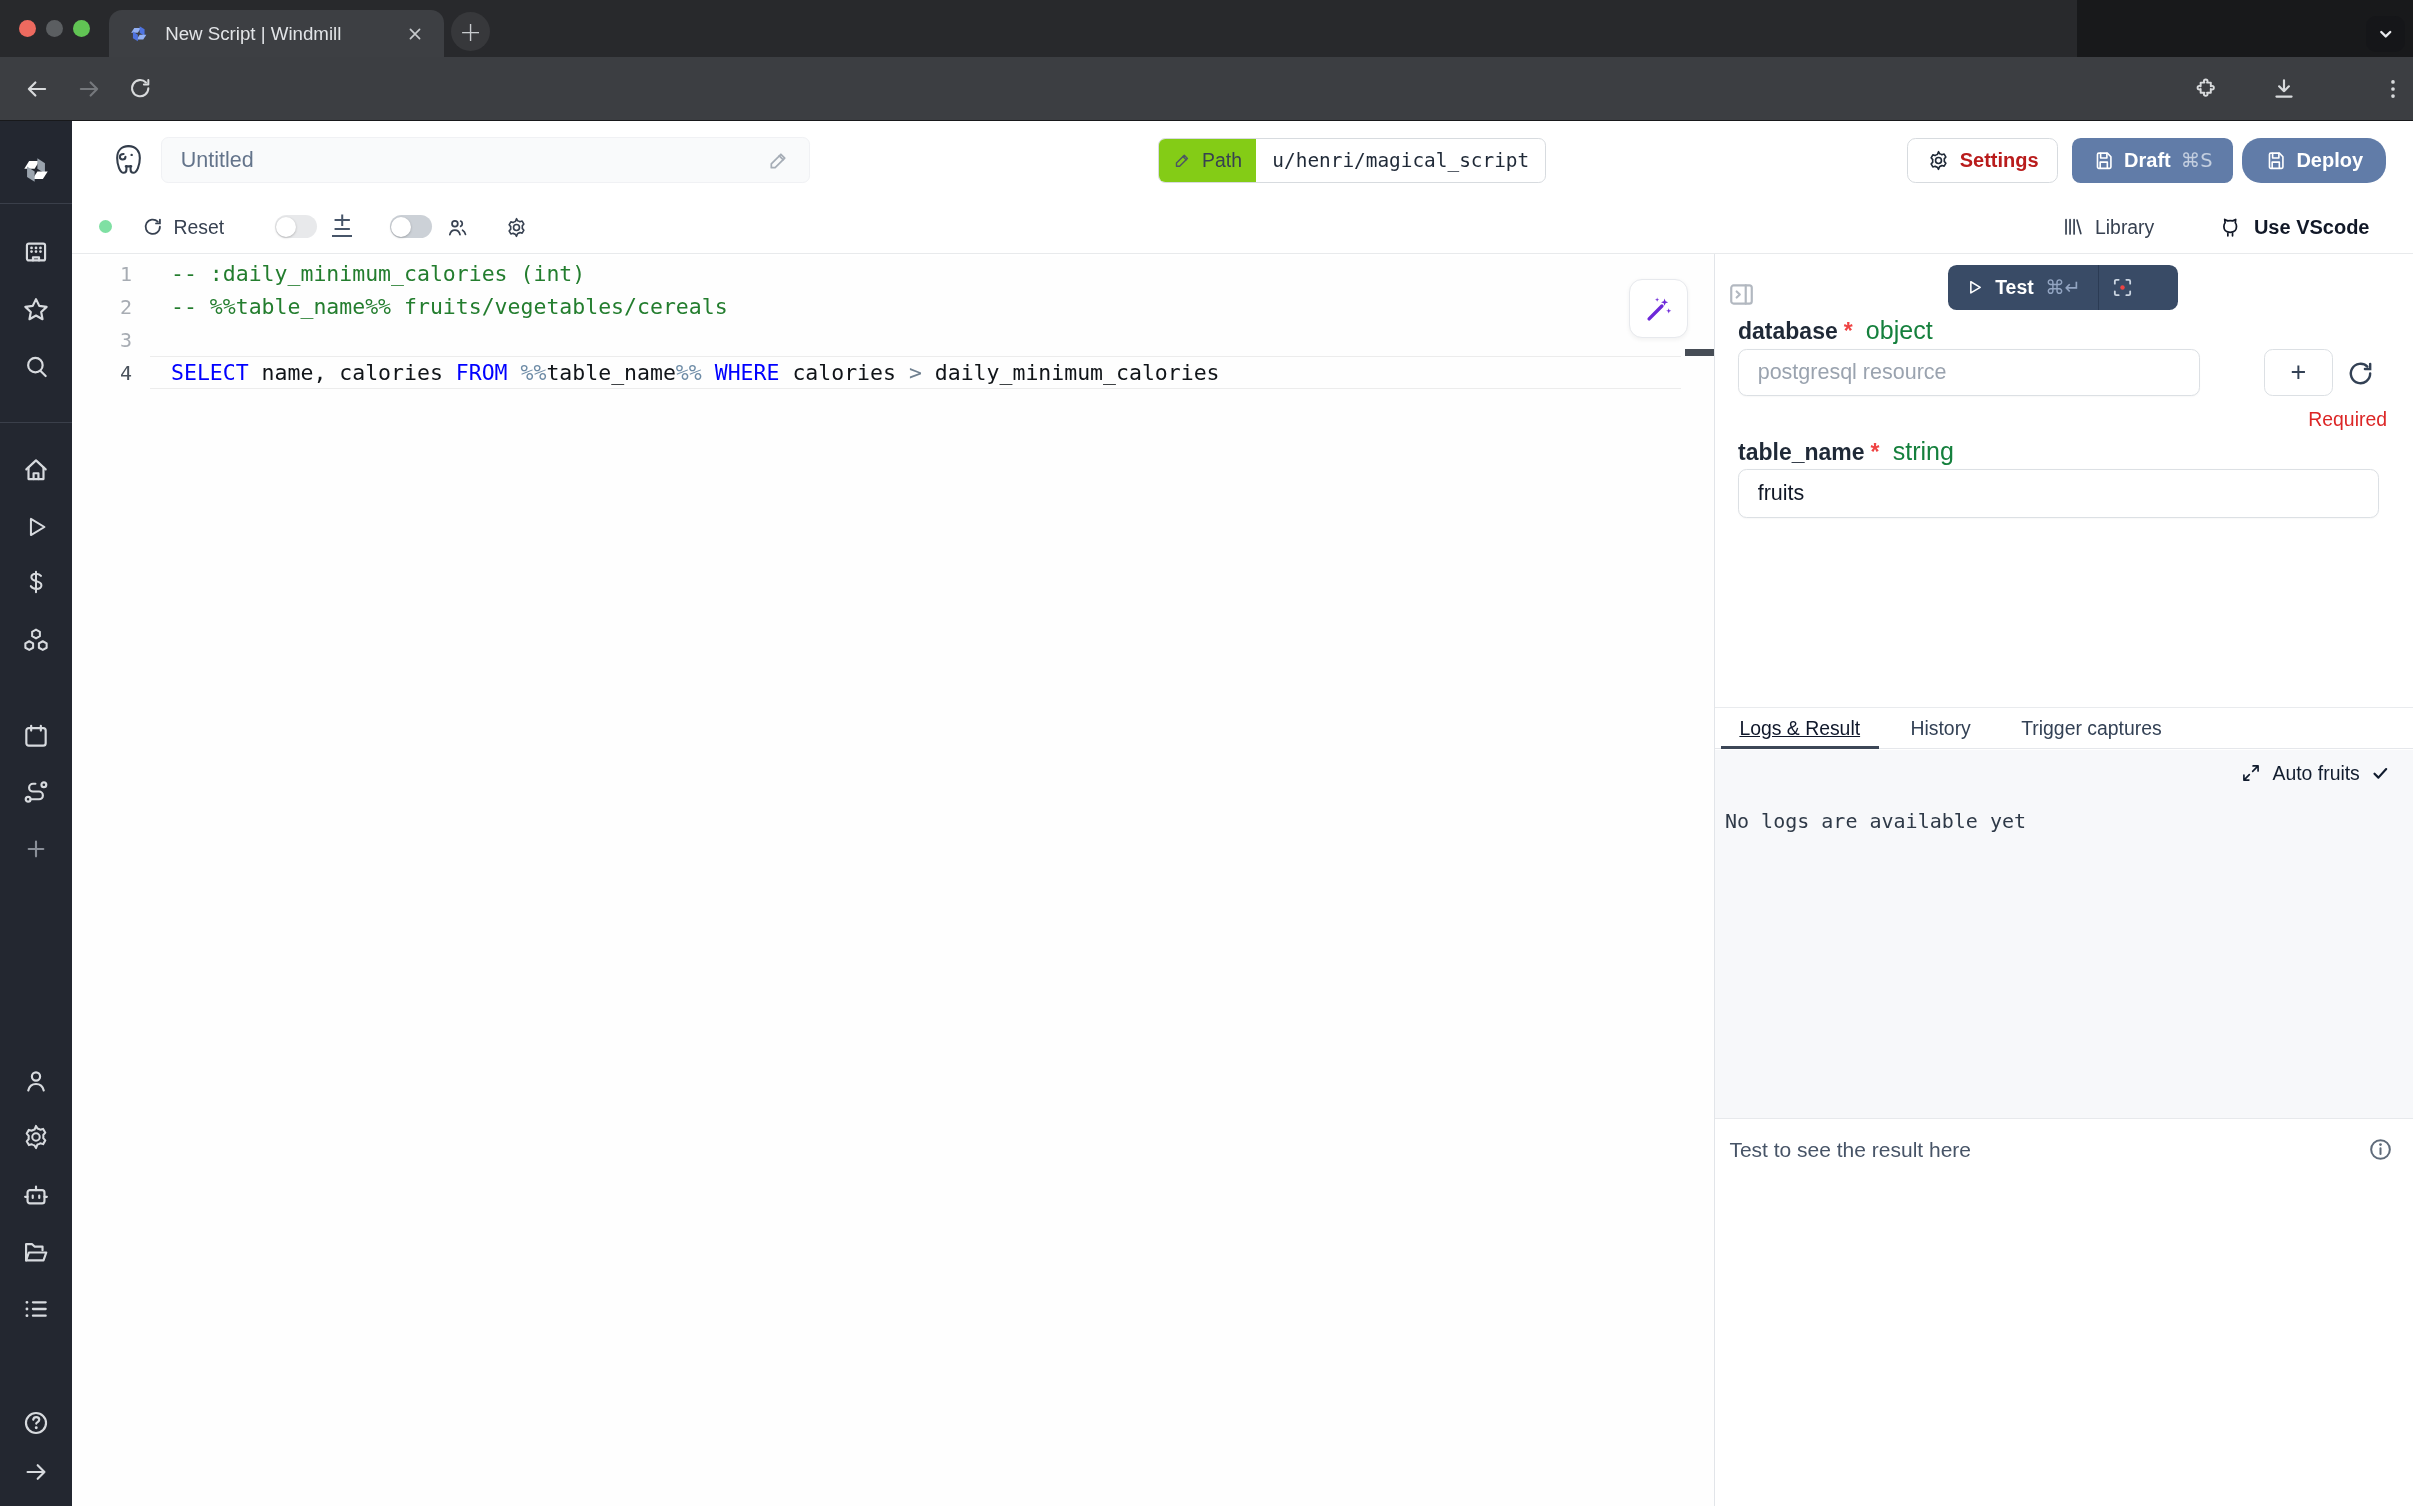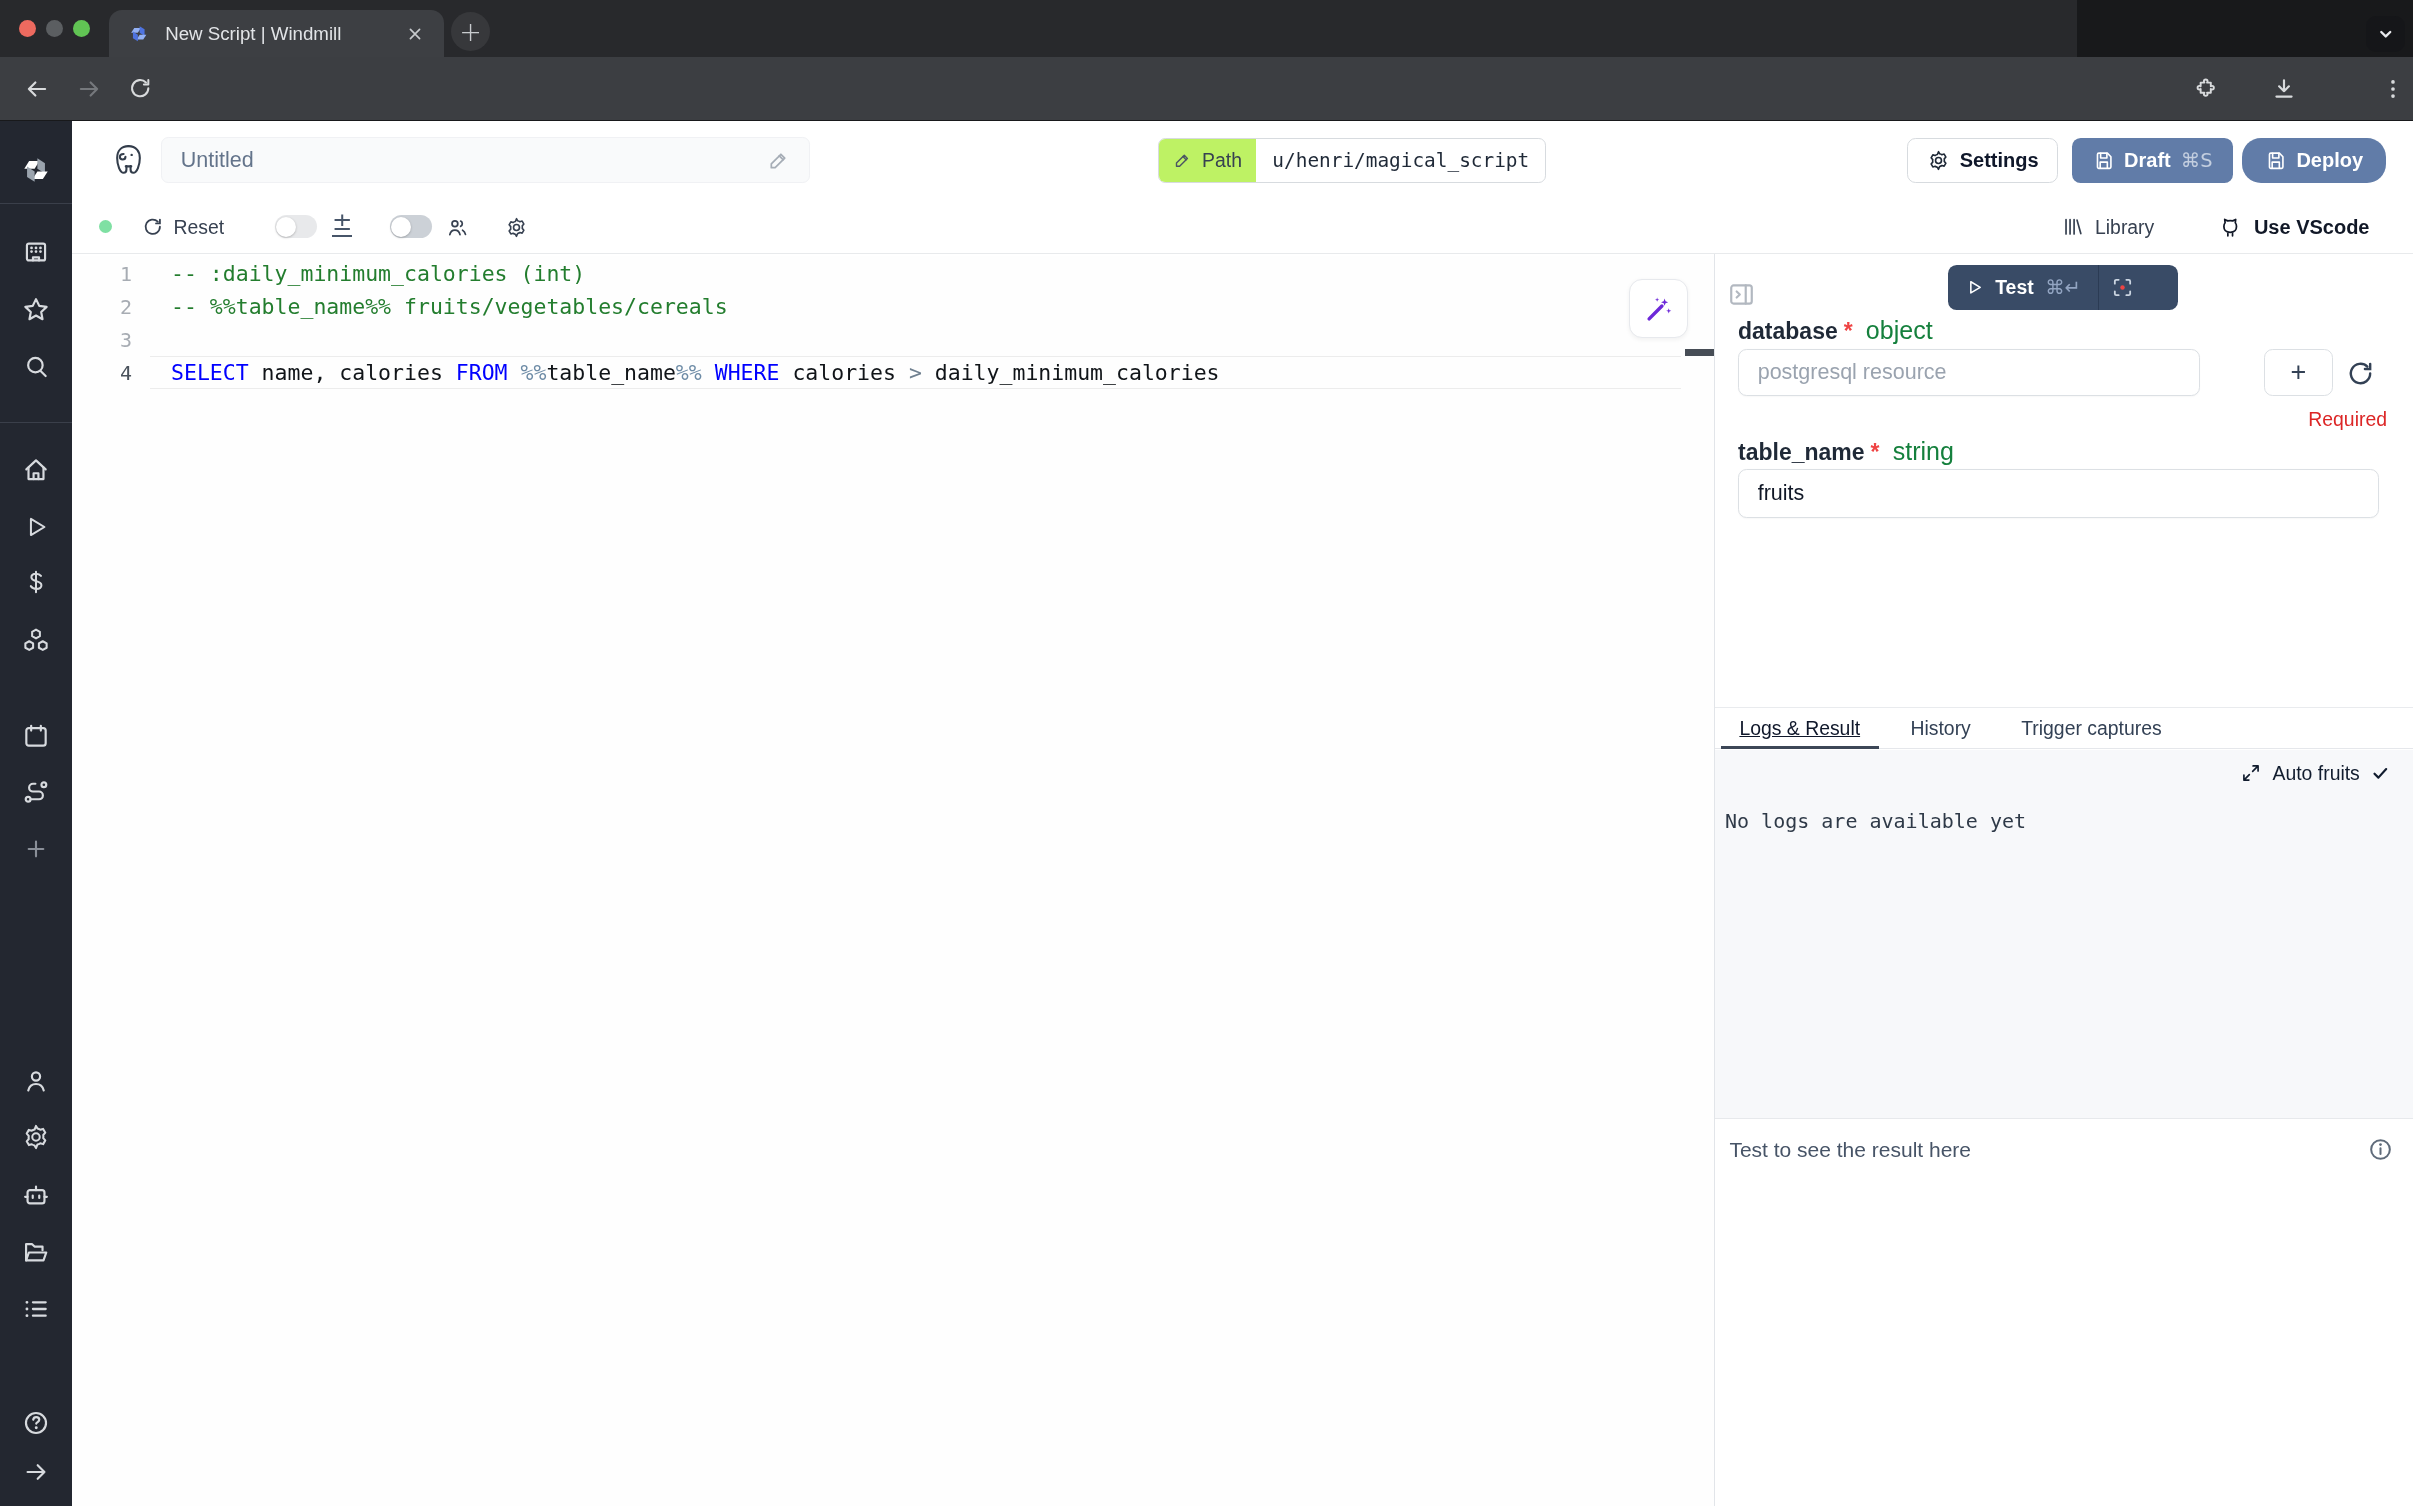--- a/index.html
+++ b/index.html
@@ -43,27 +43,27 @@
 
   
   #main { left:72px; top:121px; width:2342px; height:1386px; background:#ffffff; }
   #row1 { left:0; top:0; width:2342px; height:80px; background:#fff; }
   #name-input { left:89px; top:16px; width:649px; height:46px; background:#f9fafb;
                 border:0.7px solid #f0f1f4; border-radius:7.2px; display:flex; align-items:center;
                 padding:0 18.7px; }
   #name-input span { font-size:21.5px; color:#64748b; }
   #path-group { left:1086px; top:17px; height:45px; border:0.7px solid #d7dbdf; border-radius:7.2px;
                 display:flex; align-items:stretch; overflow:hidden; background:#fff; }
-  #path-group .seg1 { background:#bef264; display:flex; align-items:center; gap:10px; padding:0 14.4px; }
+  #path-group .seg1 { background:#84cc16; display:flex; align-items:center; gap:10px; padding:0 14.4px; }
   #path-group .seg1 span { font-size:19.4px; color:#374151; }
   #path-group .seg2 { display:flex; align-items:center; padding:0 16px; font-size:19.4px; color:#1f2937; }
   .btn { border-radius:8.6px; display:flex; align-items:center; justify-content:center; gap:10px; }
   #settings-btn { left:1835px; top:17px; height:45px; padding:0 18.7px; background:#fff;
                   border:0.7px solid #d7dbdf; }
-  #settings-btn span { font-size:20px; font-weight:600; color:#0f172a; }
+  #settings-btn span { font-size:20px; font-weight:600; color:#b91c1c; }
   .blue-btn { background:#617ca8; color:#fff; height:45px; top:17px; }
   .blue-btn .lbl { font-size:20px; font-weight:600; color:#fff; }
   .blue-btn .kbd { font-size:19.4px; color:#c3cedf; }
   #draft-btn { left:2000px; width:161px; }
   #deploy-btn { left:2170px; width:144px;border-radius:19px; }
 
   #row2 { left:0; top:80px; width:2342px; height:52px; background:#fff; }
   #status-dot { left:27px; top:19.4px; width:13px; height:13px; border-radius:50%; background:#7fe0a3; }
   #reset-group { left:70px; top:0; height:52px; gap:10px; color:#374151; }
   #reset-group span { font-size:19.4px; color:#374151; }

